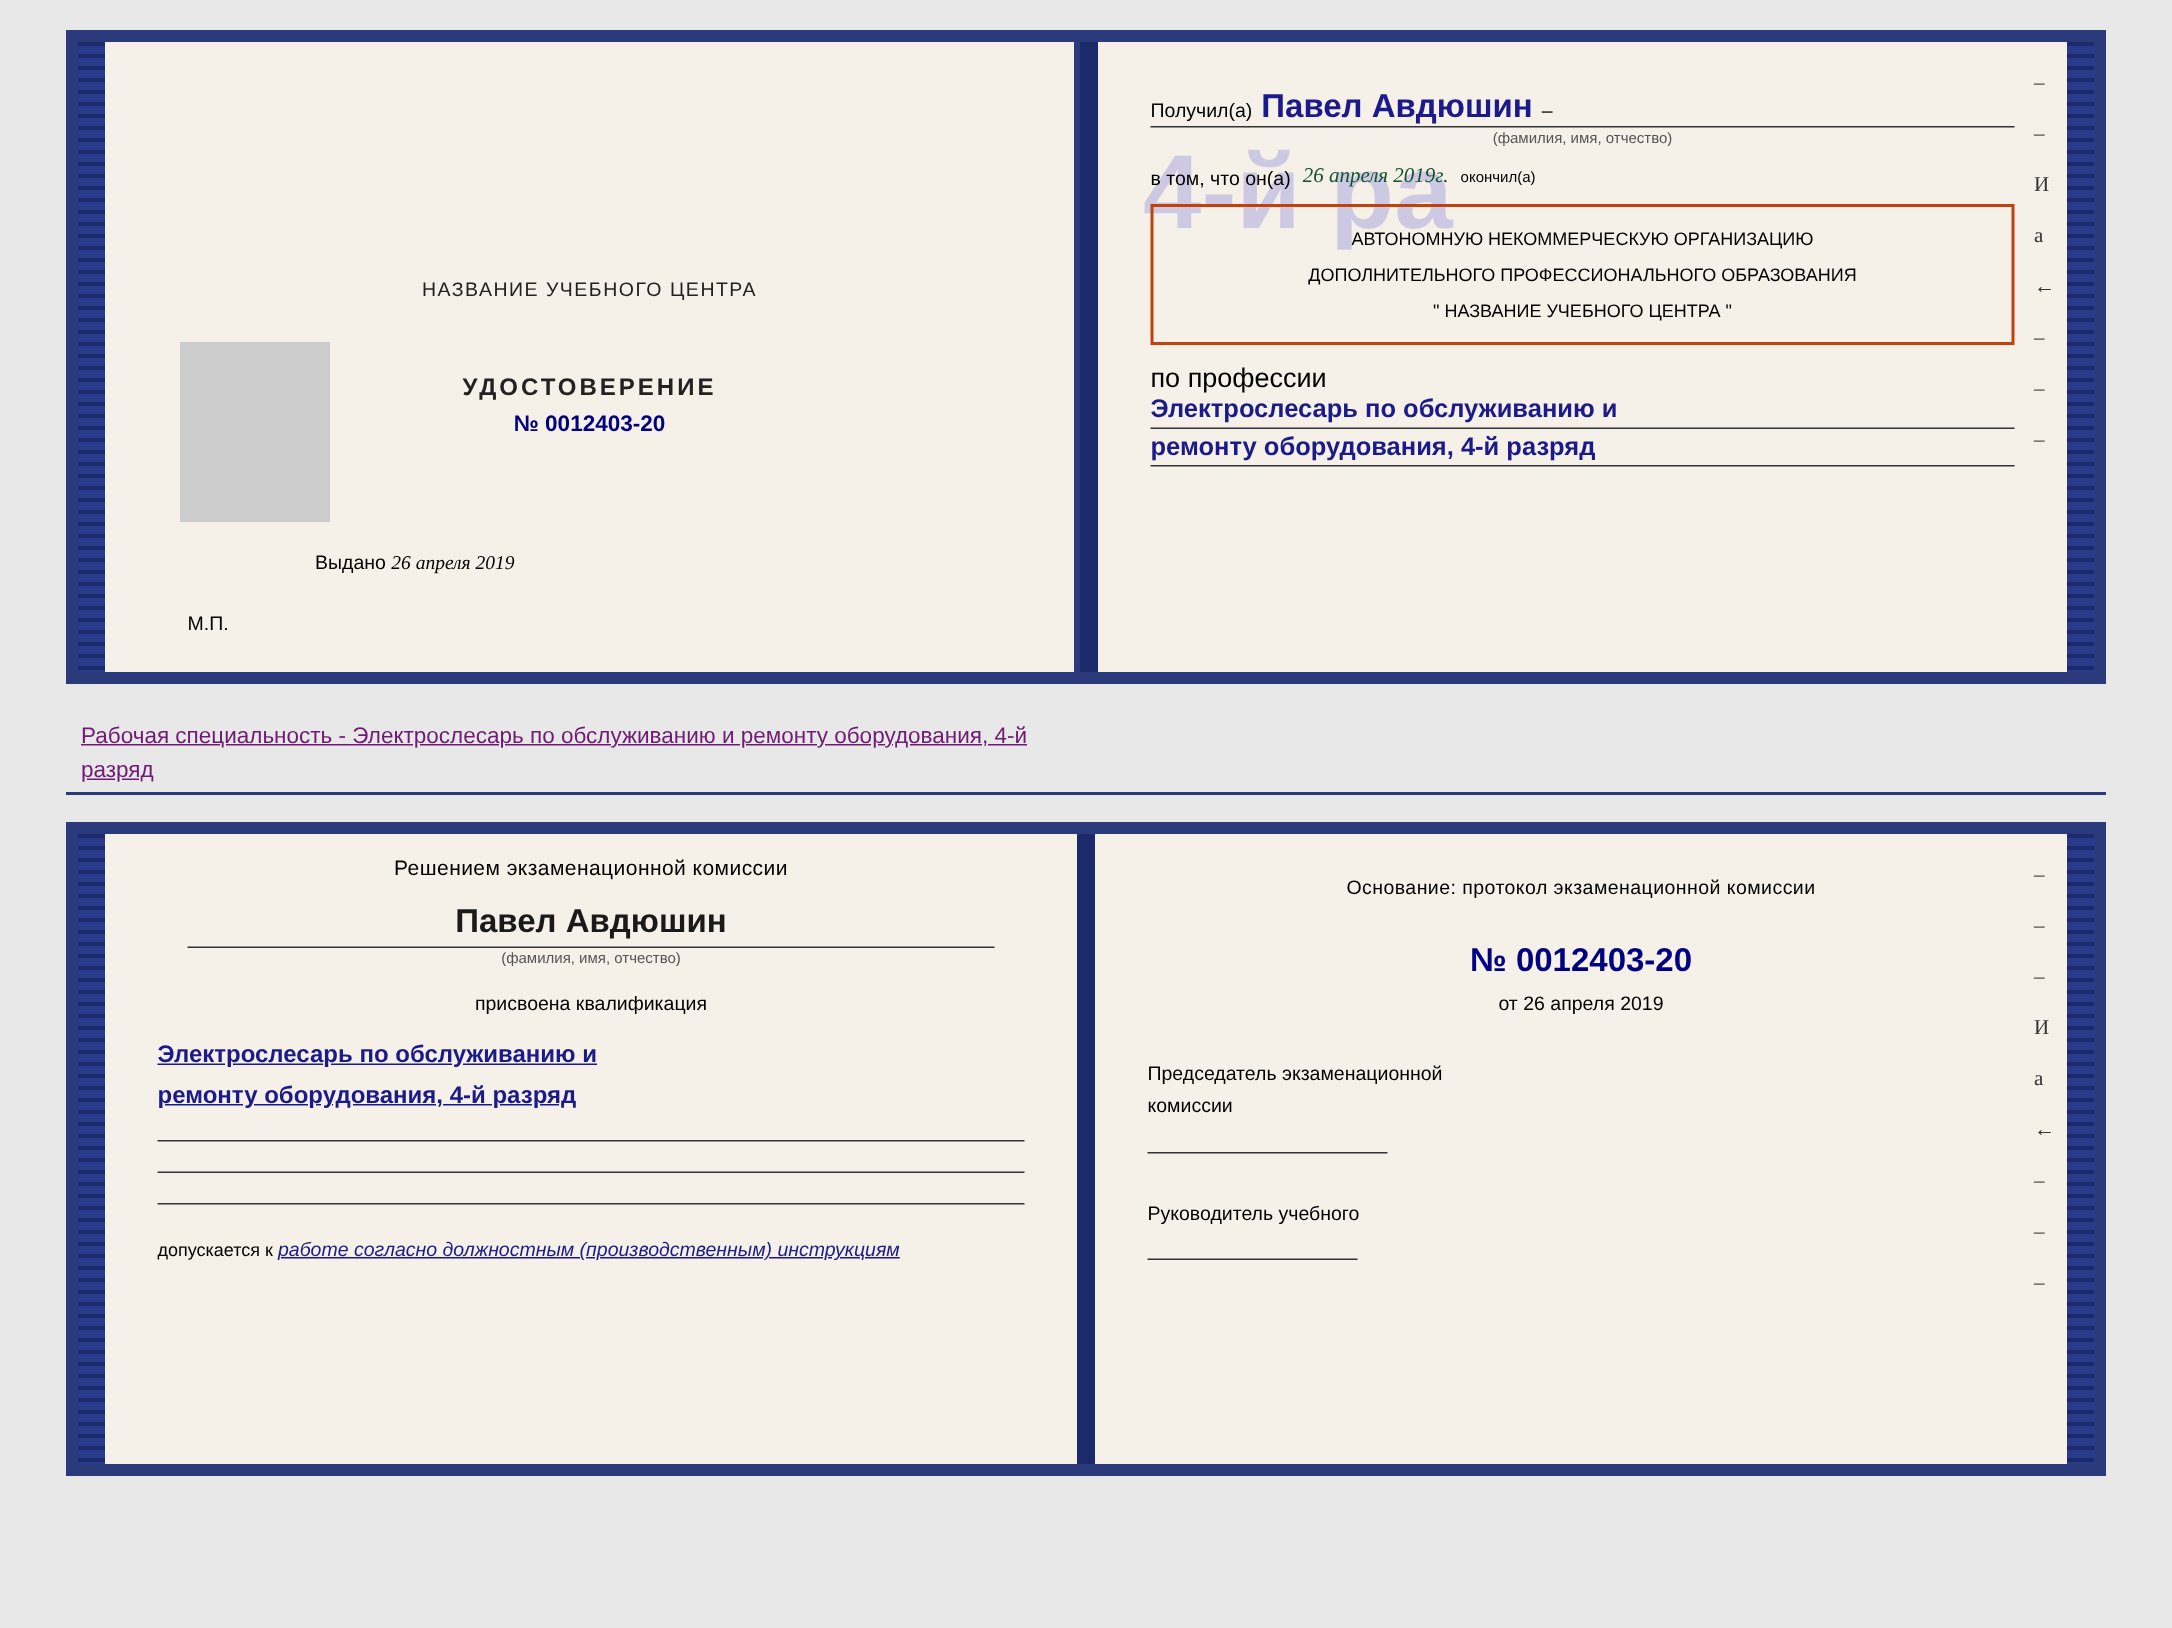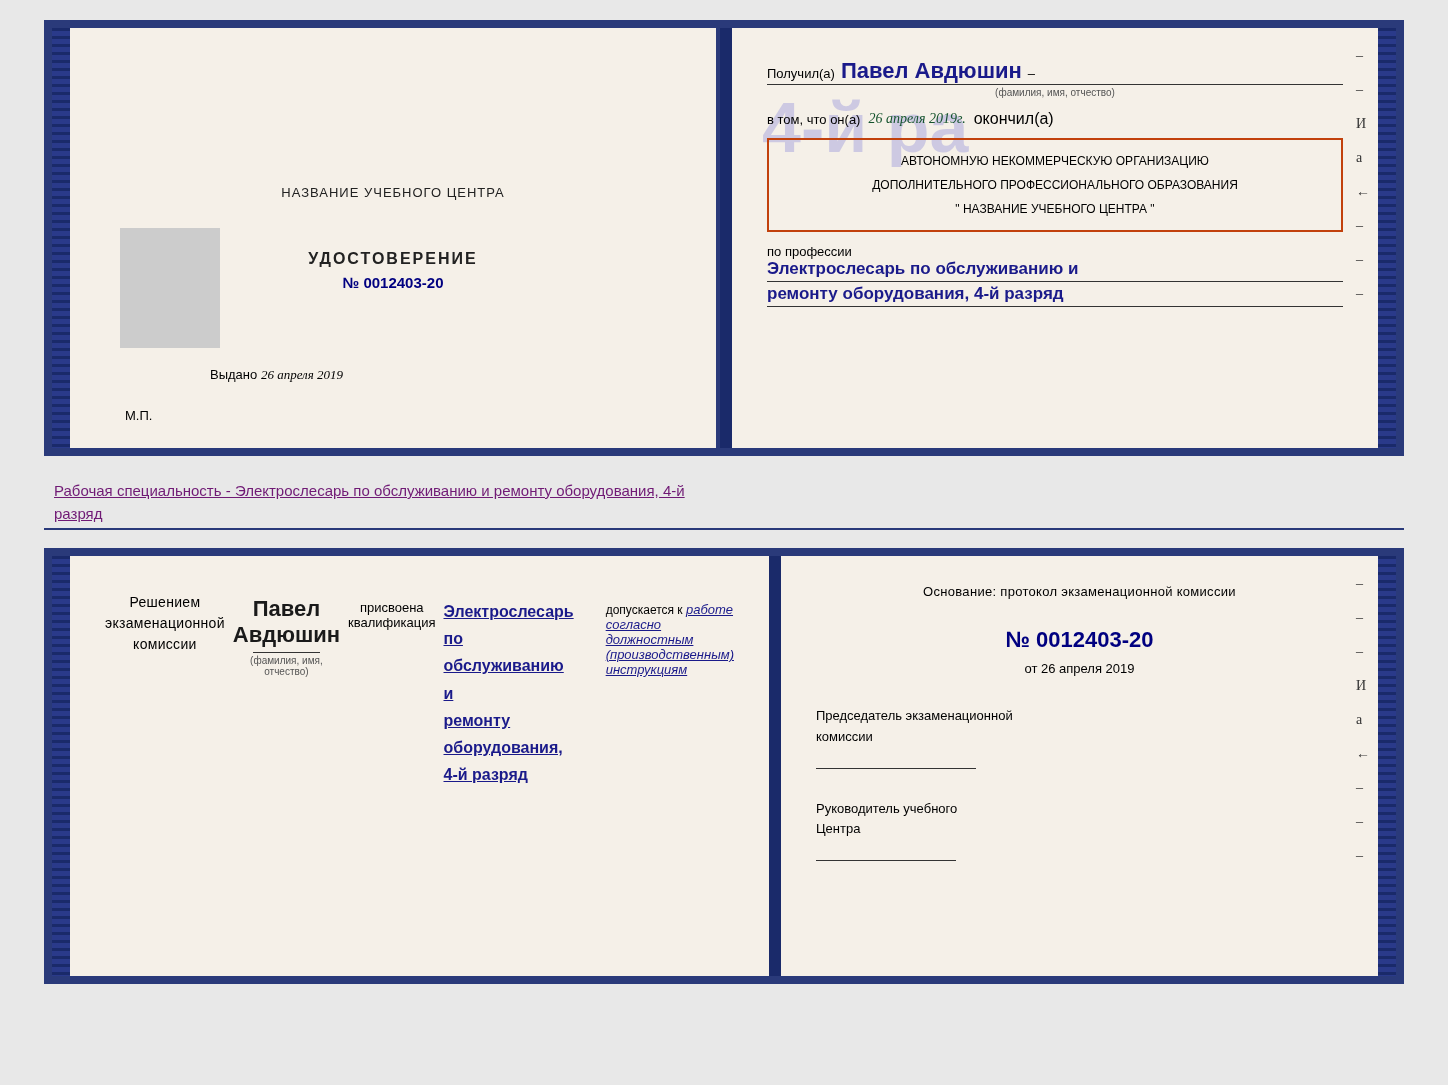--- a/index.html
+++ b/index.html
@@ -211,22 +211,22 @@
       font-family: Arial, sans-serif;
       color: #701a75;
       padding: 6px 0 2px 10px;
       line-height: 1.4;
       text-decoration: underline;
     }
 
     
     .bottom-left {
       display: flex;
-      flex-direction: row;
-      padding: 36px 35px;
+      flex-direction: column;
+      padding: 12px 35px;
       gap: 8px;
     }
 
     .bottom-right {
       display: flex;
       flex-direction: column;
       padding: 28px 35px;
       gap: 10px;
     }
 
@@ -355,31 +355,31 @@
         <span style="font-size:13px;font-family:Arial,sans-serif;">Получил(а)</span>
         <span class="recipient-name">Павел Авдюшин</span>
         <span style="font-size:13px;font-family:Arial,sans-serif;">–</span>
       </div>
       <div style="border-bottom:1px solid #333; margin-bottom:2px;"></div>
       <div class="small-label">(фамилия, имя, отчество)</div>
 
       <div class="cert-date-line" style="margin-top:12px;">
         <span>в том, что он(а)</span>
         <span class="handwritten-date">26 апреля 2019г.</span>
-        <span style="font-size:16px;font-family:Arial,sans-serif;">окончил(а)</span>
+        <span style="font-size:10px;font-family:Arial,sans-serif;">окончил(а)</span>
       </div>
 
       <div class="stamp-rect" style="margin-top:10px;">
         <div class="org-block">АВТОНОМНУЮ НЕКОММЕРЧЕСКУЮ ОРГАНИЗАЦИЮ</div>
         <div class="org-block">ДОПОЛНИТЕЛЬНОГО ПРОФЕССИОНАЛЬНОГО ОБРАЗОВАНИЯ</div>
         <div class="org-block">" НАЗВАНИЕ УЧЕБНОГО ЦЕНТРА "</div>
       </div>
 
       <div class="profession-block" style="margin-top:12px;">
-        <div style="font-size:13px;font-family:Arial,sans-serif;">по профессии</div>
+        <div style="font-size:18px;font-family:Arial,sans-serif;">по профессии</div>
         <div class="handwritten-text">Электрослесарь по обслуживанию и</div>
         <div style="border-bottom:1px solid #333; margin: 2px 0;"></div>
         <div class="handwritten-text">ремонту оборудования, 4-й разряд</div>
         <div style="border-bottom:1px solid #333; margin: 2px 0;"></div>
       </div>
     </div>
 
     <div style="position:absolute; right:8px; top:20px; display:flex; flex-direction:column; gap:18px; font-size:14px; color:#333;">
       <span>–</span>
       <span>–</span>
@@ -448,21 +448,20 @@
     </div>
 
     <div class="chairman-block" style="margin-top:20px;">
       <div>Председатель экзаменационной</div>
       <div>комиссии</div>
       <div style="border-bottom:1px solid #333; width:160px; margin-top:20px;"></div>
     </div>
 
     <div class="director-block" style="margin-top:20px;">
       <div>Руководитель учебного</div>
-      <div>Центра</div>
       <div style="border-bottom:1px solid #333; width:140px; margin-top:20px;"></div>
     </div>
 
     <div style="position:absolute; right:8px; top:20px; display:flex; flex-direction:column; gap:18px; font-size:14px; color:#333;">
       <span>–</span>
       <span>–</span>
       <span>–</span>
       <span>И</span>
       <span>а</span>
       <span>←</span>

